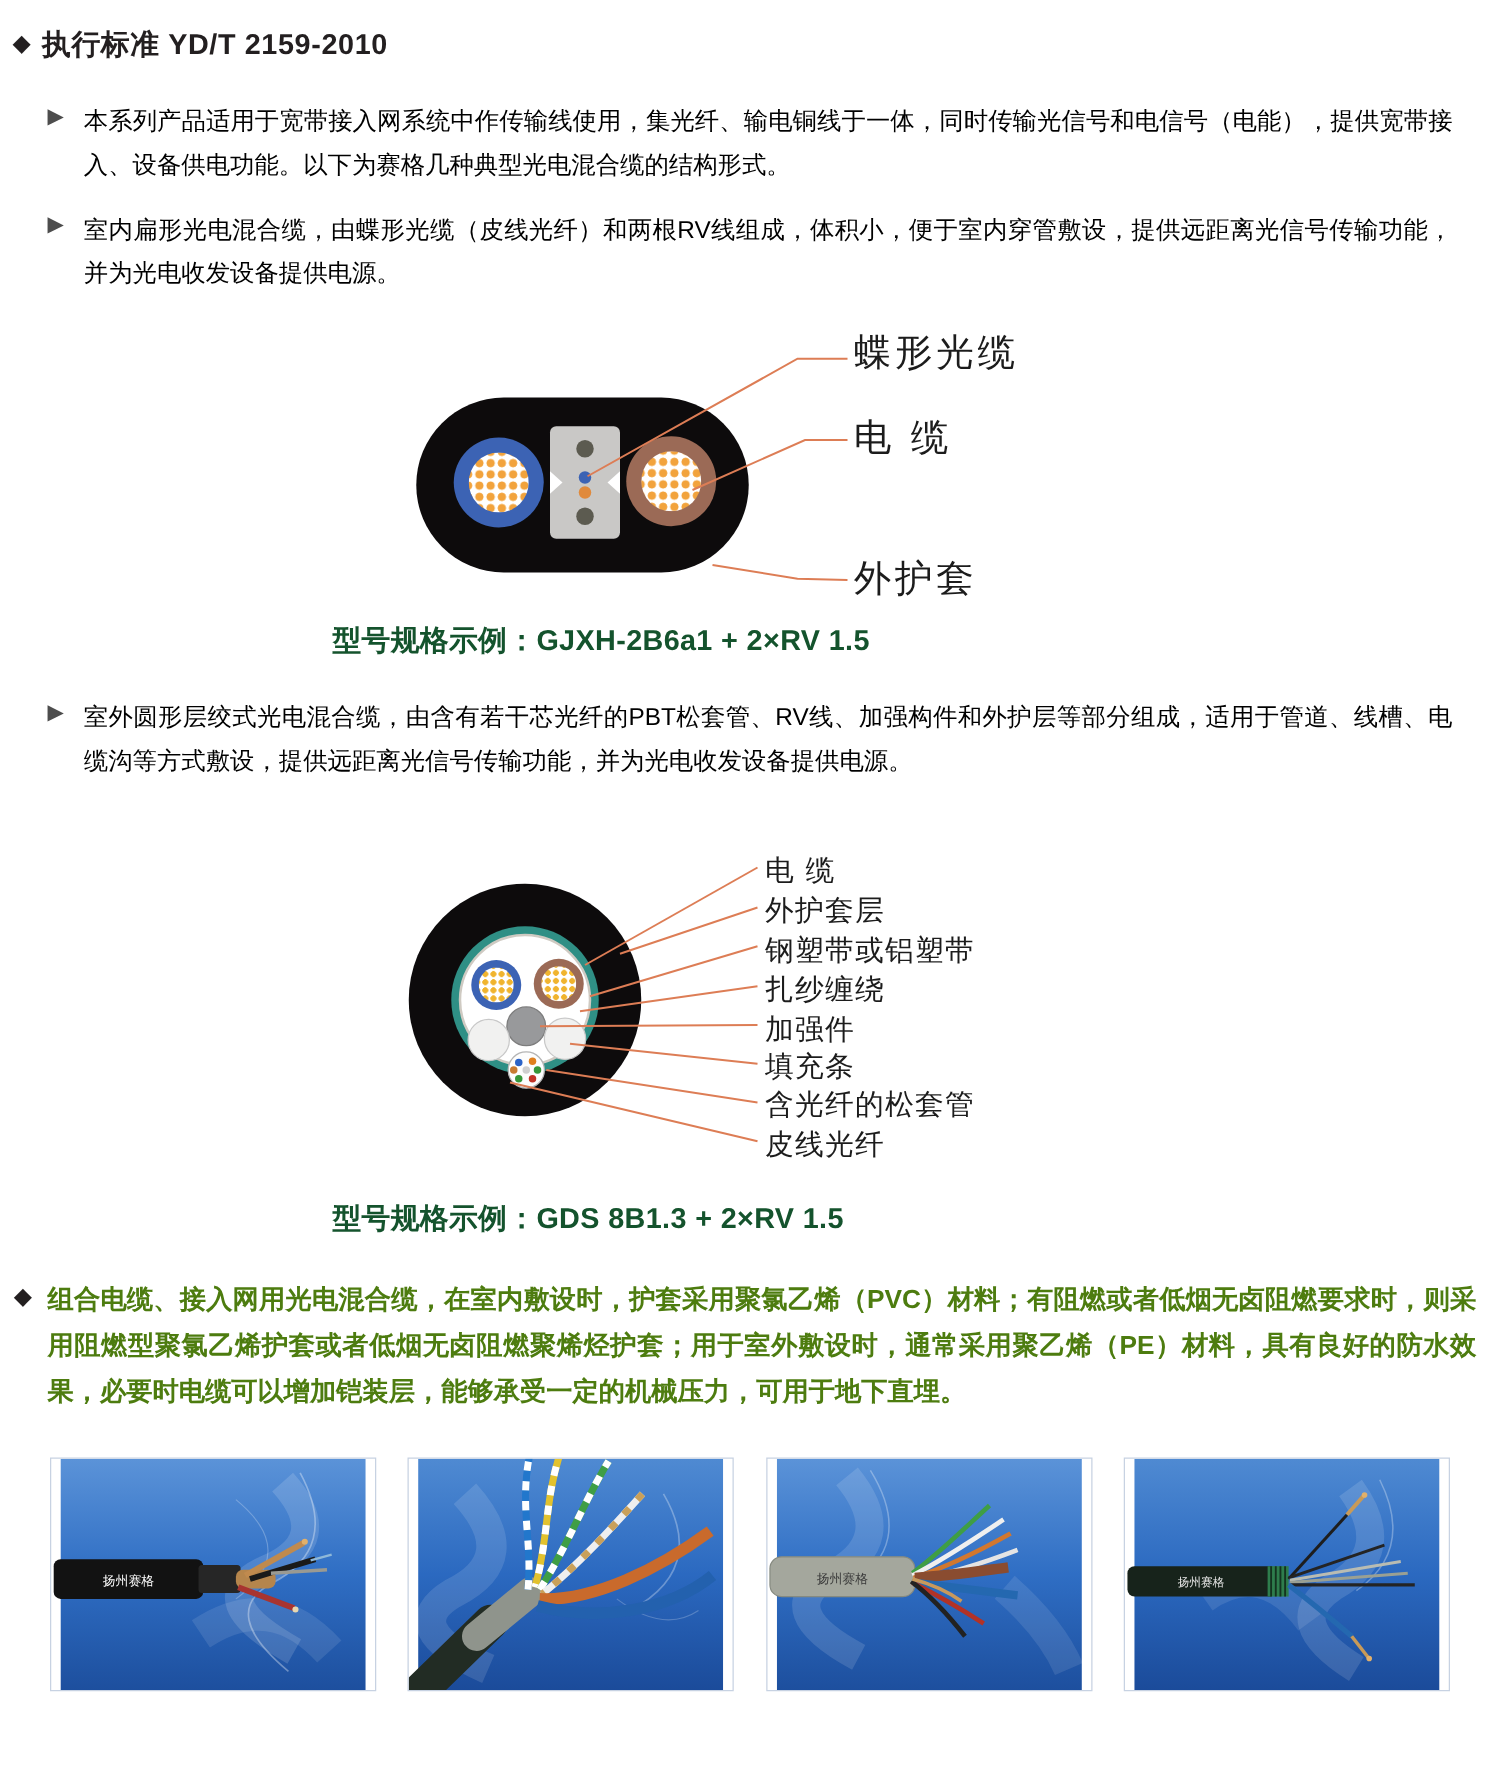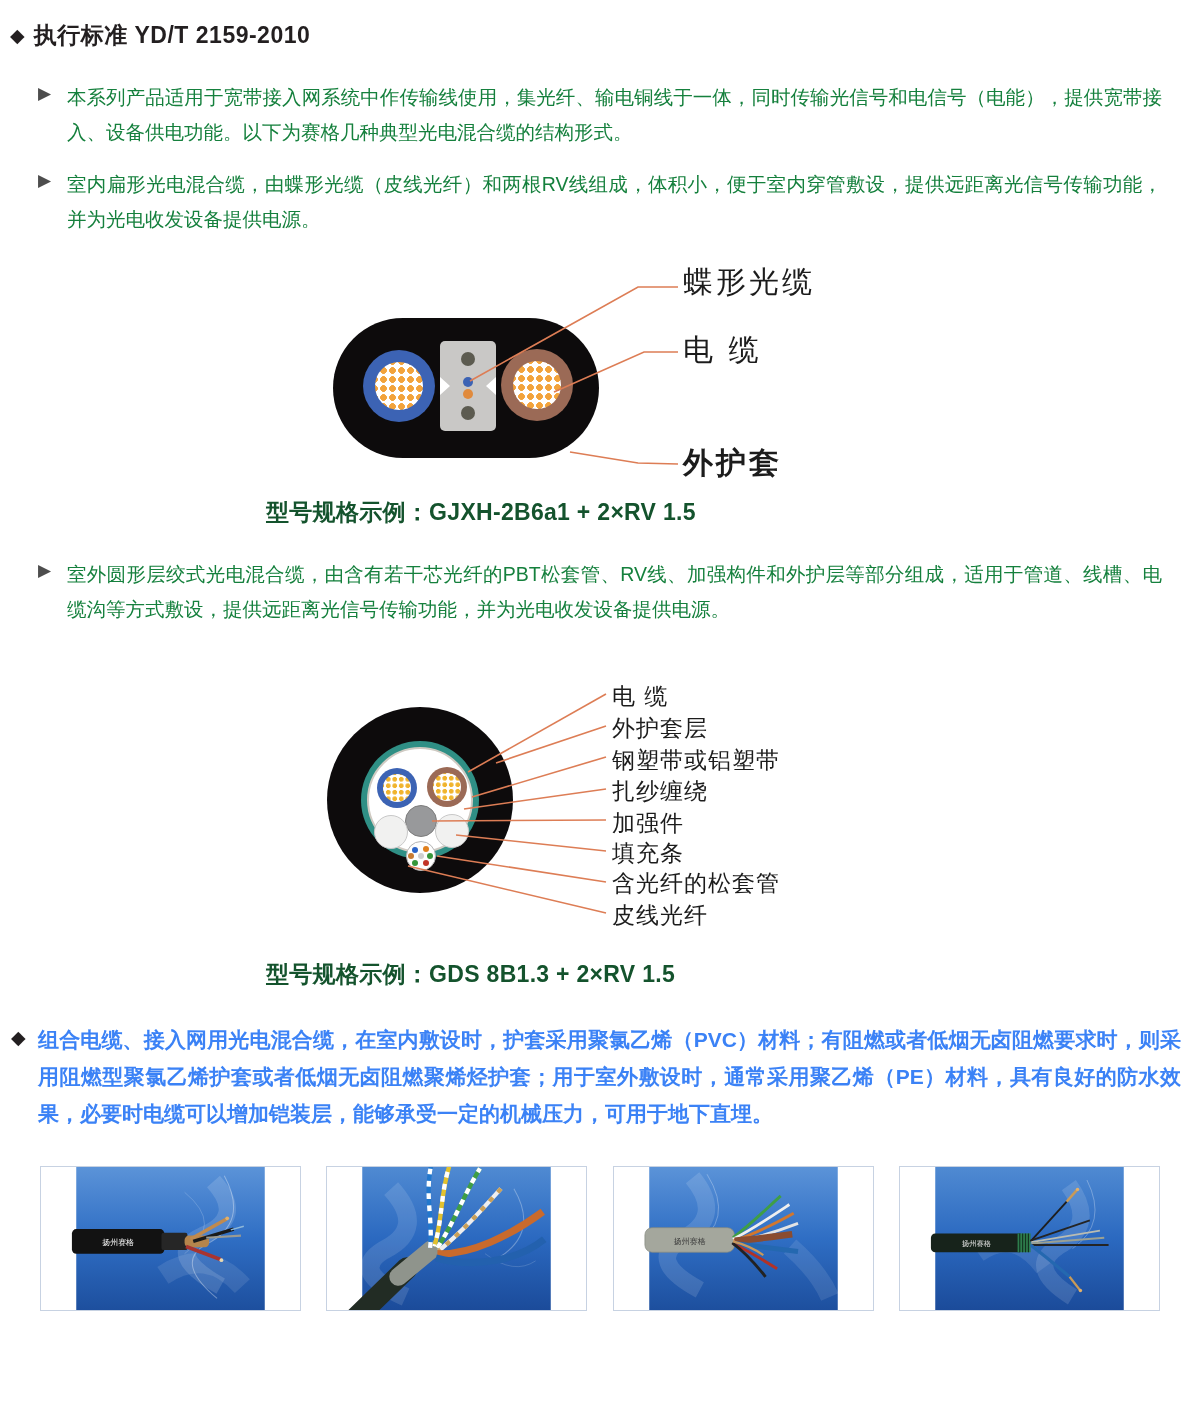--- a/index.html
+++ b/index.html
@@ -11,30 +11,30 @@
   }
   
   .header { position:absolute; left:10px; top:20px; display:flex; align-items:center; }
   .diamond { color:#231f20; font-size:19px; line-height:1; }
   .header-title { margin-left:9px; font-size:23px; font-weight:bold; color:#231f20; letter-spacing:0.5px; }
 
   .bullet-para { position:absolute; left:38px; width:1126px; }
   .bullet-para .marker { position:absolute; left:0; top:3px; font-size:17px; color:#4d4d4d; }
   .bullet-para .btext {
     margin-left:29px; width:1095px; font-size:19.5px; line-height:35px;
-    color:#15803d; text-align:justify;
+    color:#000000; text-align:justify;
   }
   .p1 { top:80px; } .p2 { top:167px; } .p3 { top:557px; }
 
   .model-line { position:absolute; left:266px; font-size:23px; font-weight:bold; color:#14532d; letter-spacing:0.3px; }
   .m1 { top:497px; } .m2 { top:959px; }
 
   .footer-para { position:absolute; left:11px; top:1021px; width:1170px; padding-left:27px; }
   .footer-para .marker { position:absolute; left:0; top:5px; font-size:19px; color:#231f20; }
-  .footer-para .ftext { font-size:21px; line-height:37px; font-weight:bold; color:#3b82f6; text-align:justify; }
+  .footer-para .ftext { font-size:21px; line-height:37px; font-weight:bold; color:#4d7c0f; text-align:justify; }
 
   
   .overlay { position:absolute; left:0; top:0; width:1200px; height:1421px; z-index:1; pointer-events:none; }
 
   
   .stadium { position:absolute; left:333px; top:318px; width:266px; height:140px; border-radius:70px; background:#0d0b0c; z-index:0; }
   .circ { position:absolute; border-radius:50%; }
   .bundle { position:absolute; border-radius:50%; background-color:#ffffff;
             background-image:radial-gradient(circle,#f2a33c 3.1px, rgba(0,0,0,0) 3.6px);
             background-size:9px 9px; background-position:4px 4px; }
@@ -45,21 +45,21 @@
   .notch.right { left:486px; top:377px; border-right:10px solid #ffffff; }
   .flat-label { position:absolute; left:683px; font-family:"DejaVu Serif","Liberation Serif",serif;
                 font-size:30px; letter-spacing:3px; color:#1c1c1c; z-index:2; white-space:nowrap; }
 
   
   .round-label { position:absolute; left:612px; font-family:"DejaVu Serif","Liberation Serif",serif;
                  font-size:23px; letter-spacing:1px; color:#1c1c1c; z-index:2; white-space:nowrap; }
   .tube-dot { position:absolute; width:6px; height:6px; border-radius:50%; }
 
   
-  .photo { position:absolute; top:1166px; width:261px; height:145px; border:1px solid #c7d2e2; overflow:hidden; }
+  .photo { position:absolute; top:1166px; width:261px; height:187px; border:1px solid #c7d2e2; overflow:hidden; }
   .ph1 { left:40px; } .ph2 { left:326px; } .ph3 { left:613px; } .ph4 { left:899px; }
   .photo svg { display:block; width:100%; height:100%; }
 </style>
 </head>
 <body>
 
 <div class="page">
 
   <svg class="overlay" viewBox="0 0 1200 1421" xmlns="http://www.w3.org/2000/svg">
     <g stroke="#dd7d55" stroke-width="1.6" fill="none">
@@ -103,21 +103,21 @@
     <div class="notch left"></div>
     <div class="notch right"></div>
     <div class="circ" style="left:461px;top:352px;width:14px;height:14px;background:#5c5b50;"></div>
     <div class="circ" style="left:463px;top:377px;width:10px;height:10px;background:#3c63b4;"></div>
     <div class="circ" style="left:463px;top:389px;width:10px;height:10px;background:#e08a3c;"></div>
     <div class="circ" style="left:461px;top:406px;width:14px;height:14px;background:#5c5b50;"></div>
     <div class="circ" style="left:501px;top:349px;width:72px;height:72px;background:#9b6a56;"></div>
     <div class="bundle" style="left:513px;top:361px;width:48px;height:48px;"></div>
     <div class="flat-label" style="top:262px;">蝶形光缆</div>
     <div class="flat-label" style="top:330px;">电 缆</div>
-    <div class="flat-label" style="top:443px;font-weight:bold;">外护套</div>
+    <div class="flat-label" style="top:443px;">外护套</div>
   </div>
 
   <div class="model-line m1">
     <span>型号规格示例：</span><span>GJXH-2B6a1 + 2×RV 1.5</span>
   </div>
 
   <div>
     <div class="circ" style="left:327px;top:707px;width:186px;height:186px;background:#0d0b0c;"></div>
     <div class="circ" style="left:361px;top:741px;width:118px;height:118px;background:#2f8f85;"></div>
     <div class="circ" style="left:367px;top:747px;width:106px;height:106px;background:#ffffff;border:2px solid #cfcac2;"></div>

